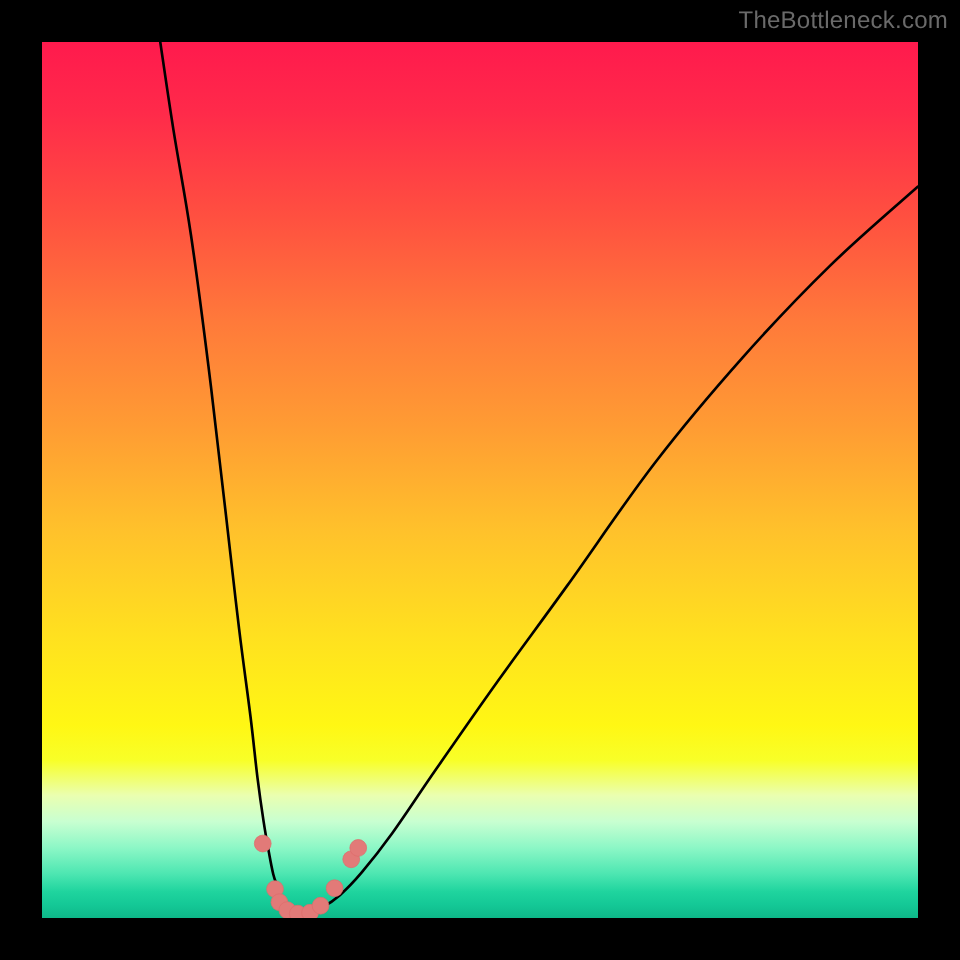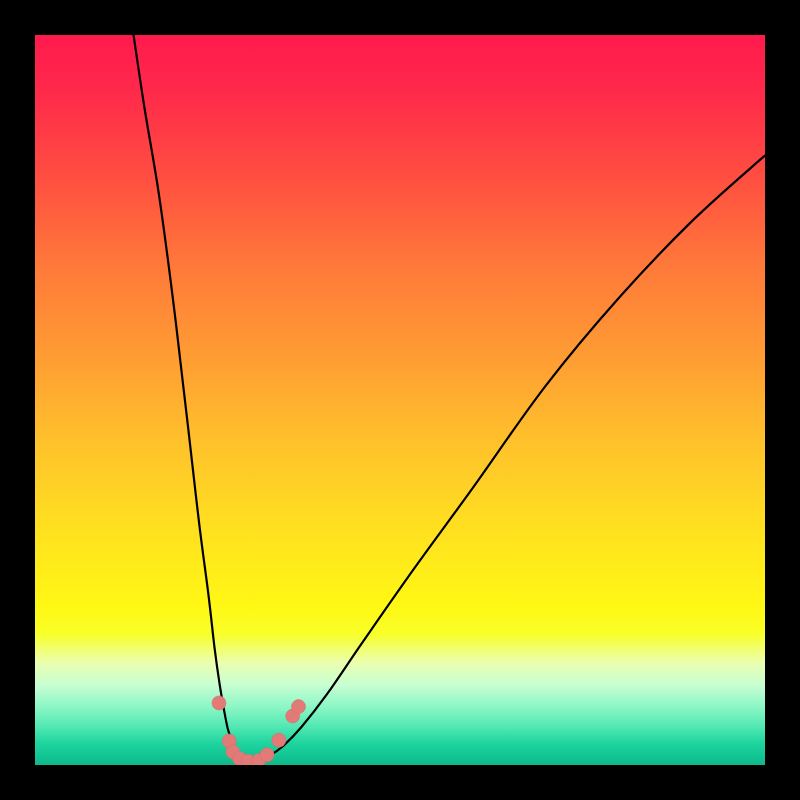--- a/index.html
+++ b/index.html
@@ -87,13 +87,14 @@
           <circle cx="204.40" cy="723.43" r="7" class="dot"></circle>
           <circle cx="213.16" cy="726.35" r="7" class="dot"></circle>
           <circle cx="223.38" cy="725.62" r="7" class="dot"></circle>
           <circle cx="232.14" cy="719.78" r="7" class="dot"></circle>
           <circle cx="243.82" cy="705.18" r="7" class="dot"></circle>
           <circle cx="257.69" cy="681.09" r="7" class="dot"></circle>
           <circle cx="263.53" cy="671.60" r="7" class="dot"></circle>
         </g>
     </svg>
   </div>
+  <div class="watermark">TheBottleneck.com</div>
 </div>
 
 </body></html>

